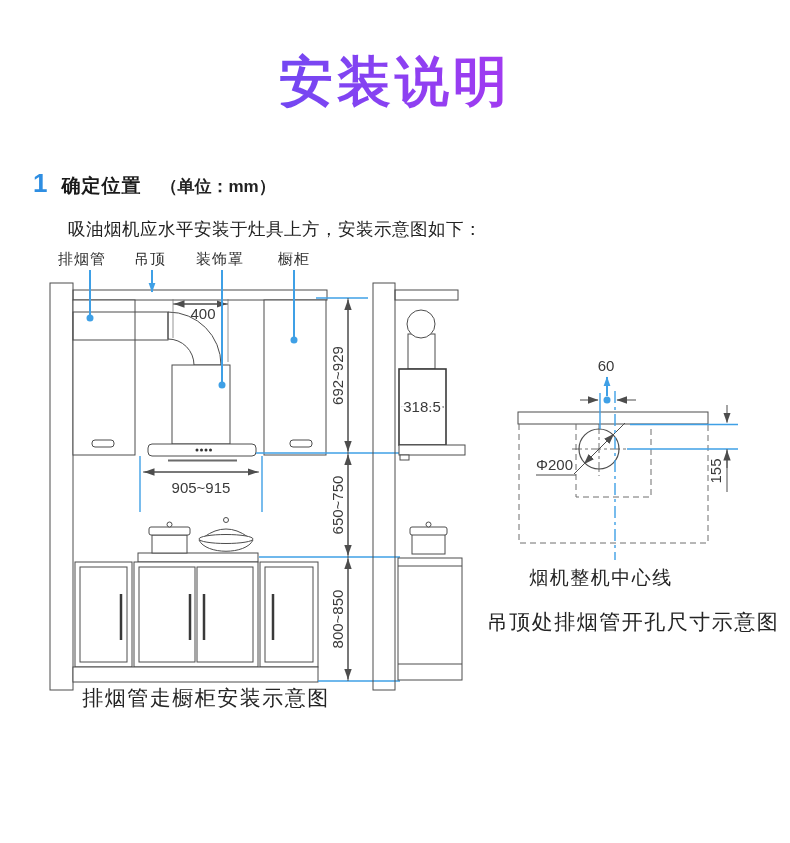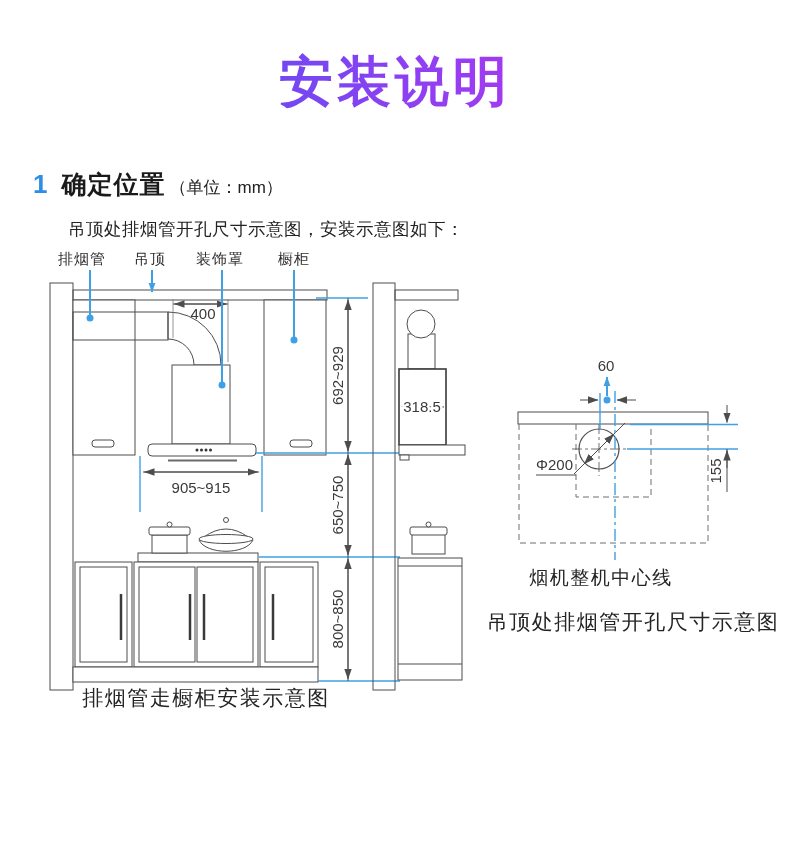--- a/index.html
+++ b/index.html
@@ -4,22 +4,22 @@
 <style>
   html,body{margin:0;padding:0;background:#fff;}
   .page{position:relative;width:790px;height:714px;background:#fff;overflow:hidden;
         font-family:"Liberation Sans",sans-serif;color:#1a1a1a;}
   .title{position:absolute;top:46px;left:0;width:790px;text-align:center;
          font-size:54px;font-weight:700;letter-spacing:4px;
          background:linear-gradient(90deg,#4a53f3 10%,#cb2ef0 90%);
          -webkit-background-clip:text;background-clip:text;color:transparent;}
   .heading{position:absolute;top:168px;left:33px;display:flex;align-items:baseline;}
   .heading .num{color:#2e8ee2;font-size:26px;font-weight:700;margin-right:14px;}
-  .heading .ht{font-size:25px;font-weight:700;color:#1a1a1a;letter-spacing:1px;}
-  .heading .unit{font-size:17px;font-weight:400;color:#222;margin-left:4px;}
+  .heading .ht{font-size:19px;font-weight:700;color:#1a1a1a;letter-spacing:1px;}
+  .heading .unit{font-size:17px;font-weight:700;color:#222;margin-left:19px;}
   .intro{position:absolute;top:217px;left:68px;font-size:17.5px;color:#222;letter-spacing:.5px;}
   .note{position:absolute;top:748px;left:44px;display:flex;font-size:17.5px;color:#222;line-height:31px;letter-spacing:.5px;}
   .note .pfx{flex:0 0 auto;}
   svg text{font-family:"Liberation Sans",sans-serif;}
   .s{stroke:#4d4d4d;stroke-width:1;fill:none;}
   .sw{stroke:#4d4d4d;stroke-width:1;fill:#fff;}
   .thin{stroke:#7a7a7a;stroke-width:.8;fill:none;}
   .b{stroke:#3fa0e6;stroke-width:1.4;fill:none;}
   .b2{stroke:#3fa0e6;stroke-width:2;fill:none;}
   .bf{fill:#3fa0e6;}
@@ -38,21 +38,21 @@
 <div class="page">
 
   <div class="title">安装说明</div>
 
   <div class="heading">
     <span class="num">1</span>
     <span class="ht">确定位置</span>
     <span class="unit">（单位：mm）</span>
   </div>
 
-  <div class="intro">吊顶处排烟管开孔尺寸示意图，安装示意图如下：</div>
+  <div class="intro">吸油烟机应水平安装于灶具上方，安装示意图如下：</div>
 
   <svg class="diagram" style="position:absolute;left:0;top:245px;" width="790" height="495" viewBox="0 245 790 495">
     <defs>
       <pattern id="brickV" width="12" height="16" patternUnits="userSpaceOnUse">
         <path d="M0,0H12 M0,8H12 M4,0V8 M10,8V16" stroke="#8f8f8f" stroke-width="0.8" fill="none"></path>
       </pattern>
       <pattern id="brickH" width="14" height="12" patternUnits="userSpaceOnUse">
         <path d="M0,0H14 M0,6H14 M4,0V6 M11,6V12" stroke="#5a5a5a" stroke-width="0.9" fill="none"></path>
       </pattern>
       <pattern id="hatch" width="7" height="7" patternUnits="userSpaceOnUse">

